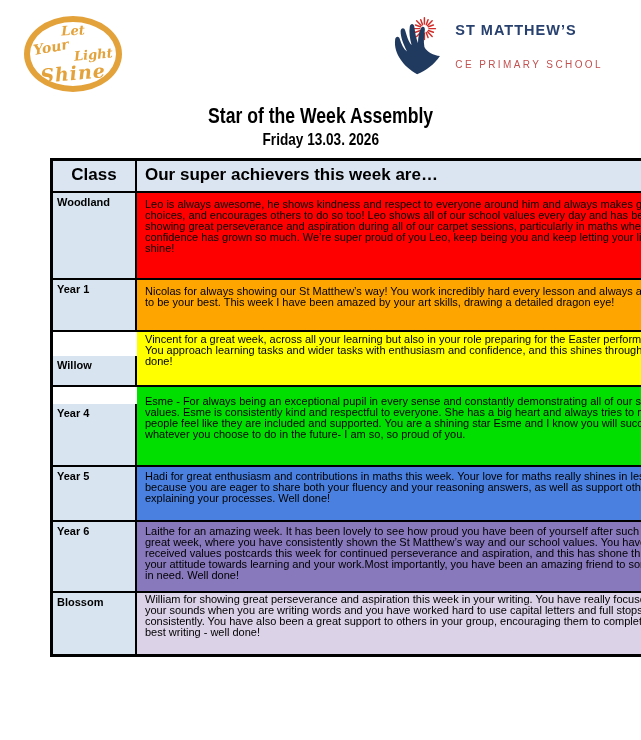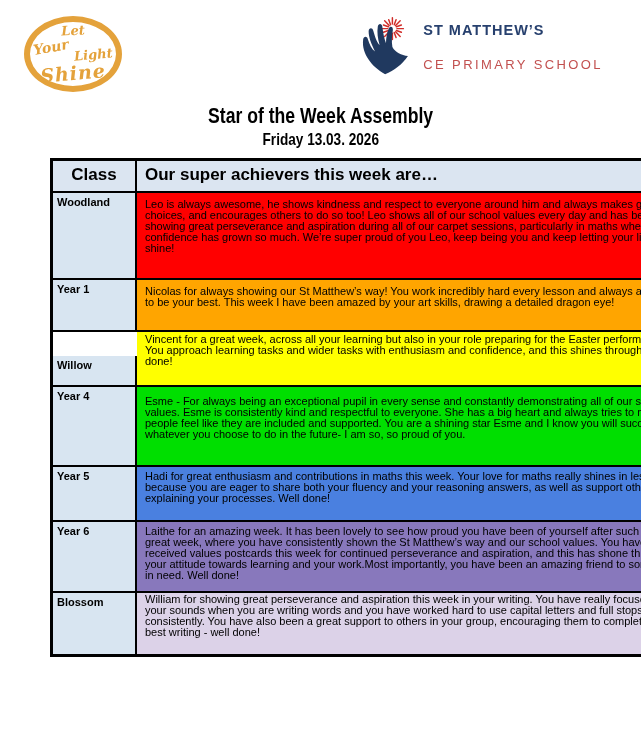--- a/index.html
+++ b/index.html
@@ -23,21 +23,21 @@
   .ll-light { top:25px; right:3px; transform:rotate(-5deg);  font-size:13px; }
   .ll-shine { bottom:2px; left:50%; transform:translateX(-50%) rotate(-5deg); font-size:19px; letter-spacing:1px; }
 
   .logo-right {
     position:absolute; right:38px; top:14px;
     display:flex; align-items:center; gap:4px;
   }
   .logo-right svg { display:block; }
   .lr-text { display:flex; flex-direction:column; }
   .lr-name { font-size:14.5px; font-weight:bold; letter-spacing:1px; line-height:17px; }
-  .lr-sub  { font-size:13px; letter-spacing:2.4px; line-height:12px; margin-top:20px; }
+  .lr-sub  { font-size:10px; letter-spacing:2.4px; line-height:12px; margin-top:20px; }
 
   
   .title-block { padding-top:104px; text-align:center; }
   .title-line {
     display:inline-block; transform:scaleX(0.8); transform-origin:center;
     font-weight:bold; font-size:22px; line-height:24px; letter-spacing:0px;
   }
   .date-line {
     display:inline-block; transform:scaleX(0.8); transform-origin:center;
     font-weight:bold; font-size:17px; line-height:20px; margin-top:2px;
@@ -126,21 +126,21 @@
     <div class="cell-class" style="background-color: rgb(216, 229, 241);">Year 1</div>
     <div class="cell-msg" style="background-color: rgb(255, 165, 0);">Nicolas for always showing our St Matthew’s way! You work incredibly hard every lesson and always aspire to be your best. This week I have been amazed by your art skills, drawing a detailed dragon eye!</div>
   </div>
 
   <div class="trow r2">
     <div class="cell-class" style="background-color: rgb(216, 229, 241); margin-top: 24px;">Willow</div>
     <div class="cell-msg" style="background-color: rgb(255, 255, 0);">Vincent for a great week, across all your learning but also in your role preparing for the Easter performance. You approach learning tasks and wider tasks with enthusiasm and confidence, and this shines through. Well done!</div>
   </div>
 
   <div class="trow r3">
-    <div class="cell-class" style="background-color: rgb(216, 229, 241);">Year 4</div>
+    <div class="cell-class" style="background-color: rgb(216, 229, 241); margin-top: 17px;">Year 4</div>
     <div class="cell-msg" style="background-color: rgb(0, 223, 0);">Esme - For always being an exceptional pupil in every sense and constantly demonstrating all of our school values. Esme is consistently kind and respectful to everyone. She has a big heart and always tries to make people feel like they are included and supported. You are a shining star Esme and I know you will succeed in whatever you choose to do in the future- I am so, so proud of you.</div>
   </div>
 
   <div class="trow r4">
     <div class="cell-class" style="background-color: rgb(216, 229, 241);">Year 5</div>
     <div class="cell-msg" style="background-color: rgb(74, 128, 224);">Hadi for great enthusiasm and contributions in maths this week. Your love for maths really shines in lessons because you are eager to share both your fluency and your reasoning answers, as well as support others by explaining your processes. Well done!</div>
   </div>
 
   <div class="trow r5">
     <div class="cell-class" style="background-color: rgb(216, 229, 241);">Year 6</div>

